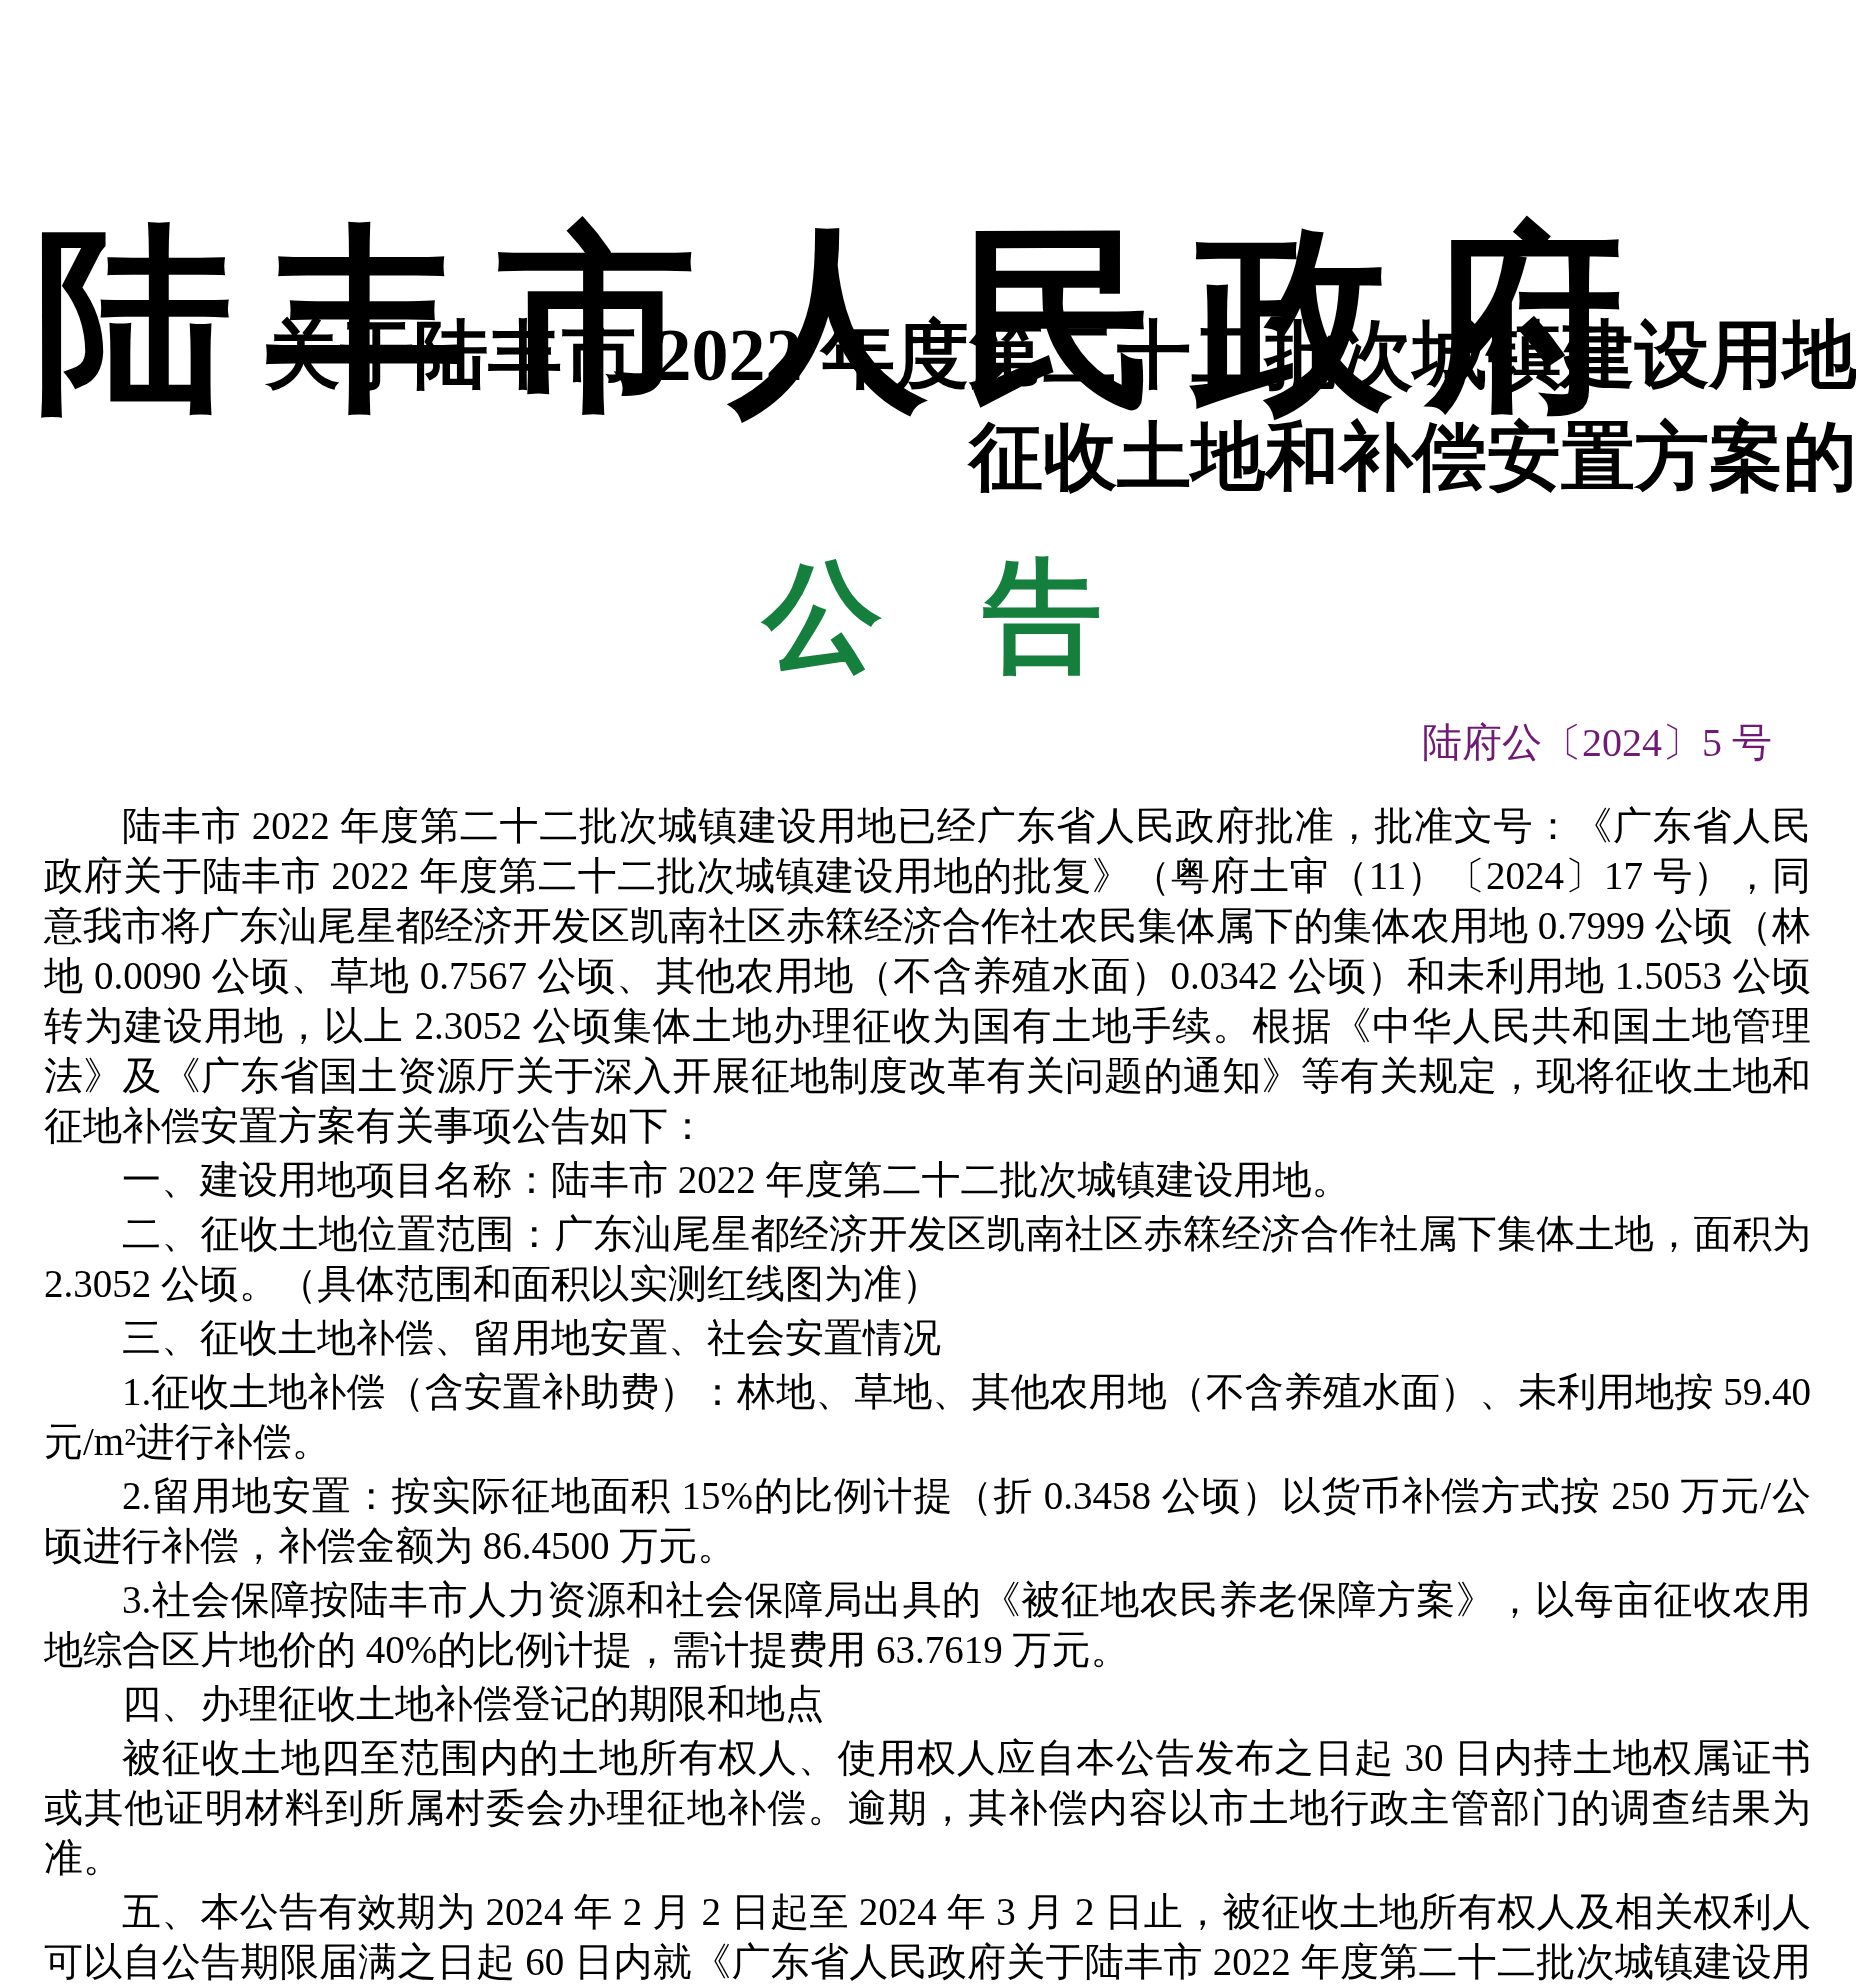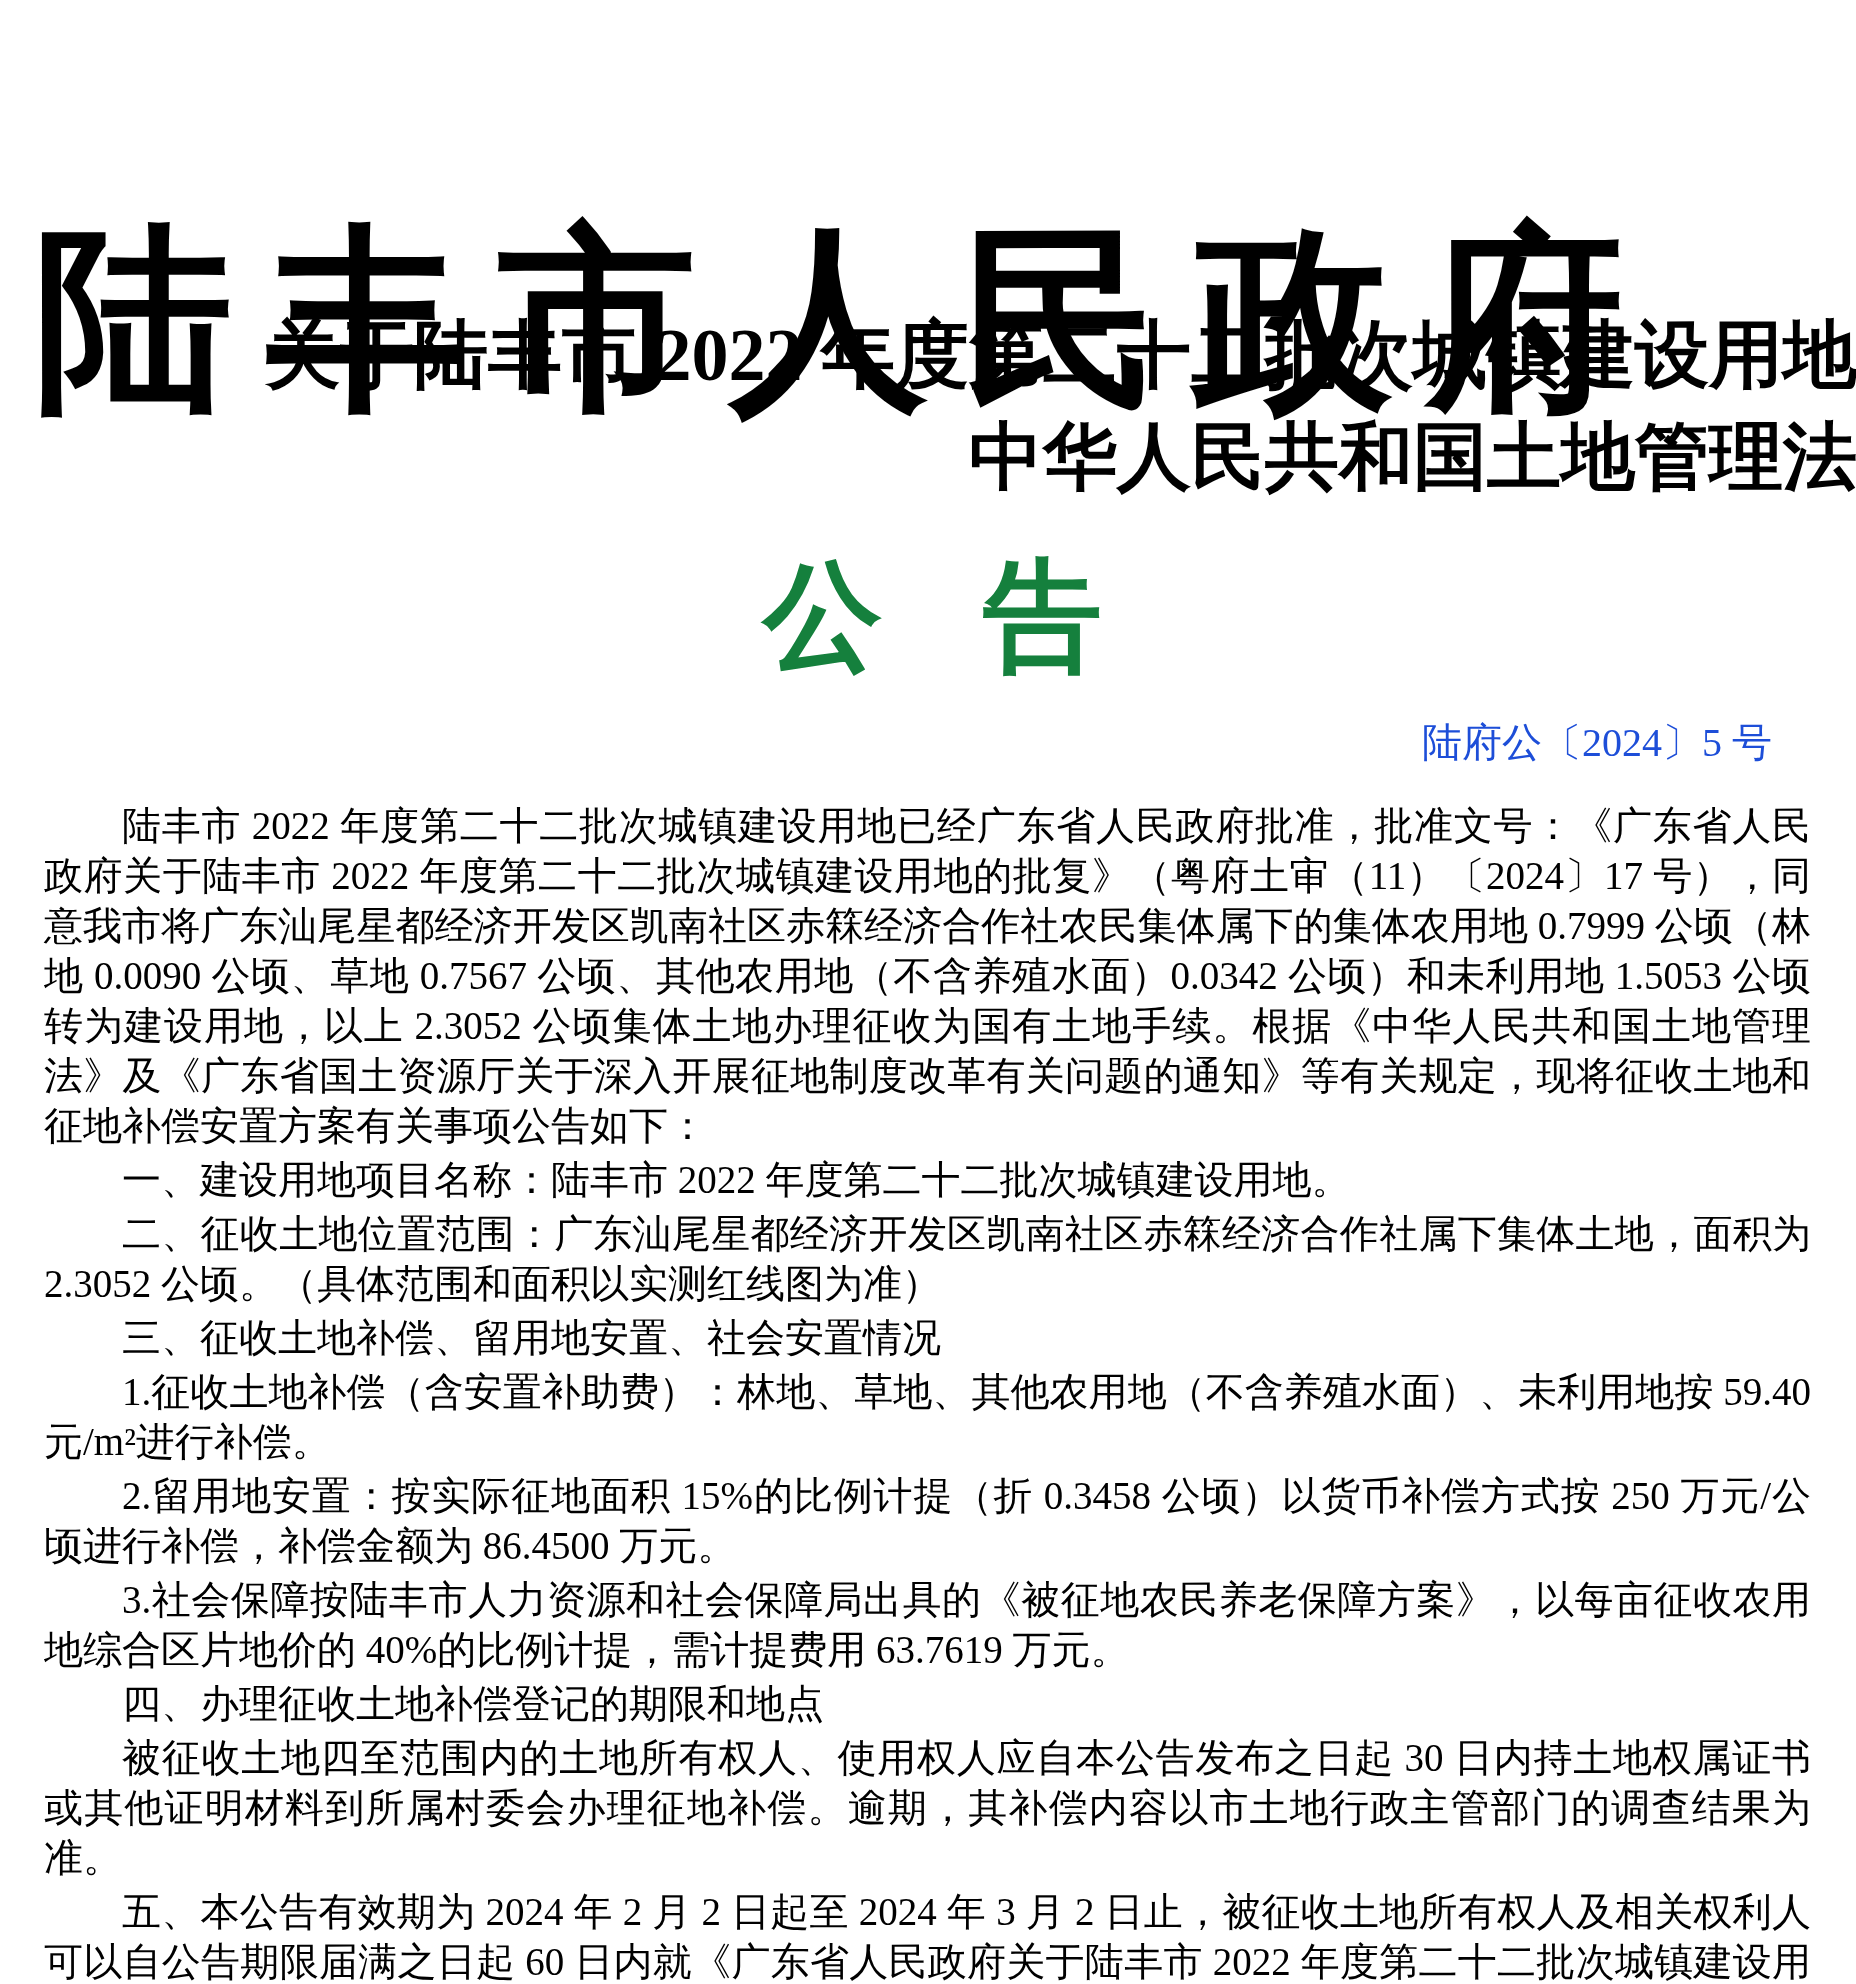--- a/index.html
+++ b/index.html
@@ -16,41 +16,41 @@
     position:absolute; top:304px; left:0; width:100%;
     font-size:74px; font-weight:bold; text-align:right; line-height:102px; color:#000;
   }
   .doc-type {
     position:absolute; top:552px; left:4px; width:100%;
     font-size:119px; font-weight:bold; text-align:center;
     letter-spacing:101px; text-indent:101px; line-height:1.1; color:#15803d;
   }
   .doc-number {
     position:absolute; top:715px; left:0; width:1857px; box-sizing:border-box;
-    padding-right:85px; text-align:right; font-size:40px; color:#1d4ed8;
+    padding-right:85px; text-align:right; font-size:40px; color:#701a75;
   }
 
   
   .body-text {
     position:absolute; top:797px; left:40px; width:1775px;
     font-size:39px; line-height:50px; text-align:justify; color:#000;
   }
   .body-text p { margin:4px; text-indent:2em; }
   .body-text p.closing-phrase { margin-top:19px; font-weight:bold; }
 </style>
 </head>
 <body>
 
 <div class="page">
 
   <h1 class="main-title">陆丰市人民政府</h1>
 
   <div class="subtitle">
     <div>关于陆丰市 2022 年度第二十二批次城镇建设用地</div>
-    <div>中华人民共和国土地管理法</div>
+    <div>征收土地和补偿安置方案的</div>
   </div>
 
   <div class="doc-type">公告</div>
 
   <div class="doc-number">陆府公〔2024〕5 号</div>
 
   <div class="body-text">
     <p>陆丰市 2022 年度第二十二批次城镇建设用地已经广东省人民政府批准，批准文号：《广东省人民政府关于陆丰市 2022 年度第二十二批次城镇建设用地的批复》（粤府土审（11）〔2024〕17 号），同意我市将广东汕尾星都经济开发区凯南社区赤箖经济合作社农民集体属下的集体农用地 0.7999 公顷（林地 0.0090 公顷、草地 0.7567 公顷、其他农用地（不含养殖水面）0.0342 公顷）和未利用地 1.5053 公顷转为建设用地，以上 2.3052 公顷集体土地办理征收为国有土地手续。根据《中华人民共和国土地管理法》及《广东省国土资源厅关于深入开展征地制度改革有关问题的通知》等有关规定，现将征收土地和征地补偿安置方案有关事项公告如下：</p>
     <p>一、建设用地项目名称：陆丰市 2022 年度第二十二批次城镇建设用地。</p>
     <p>二、征收土地位置范围：广东汕尾星都经济开发区凯南社区赤箖经济合作社属下集体土地，面积为 2.3052 公顷。（具体范围和面积以实测红线图为准）</p>

